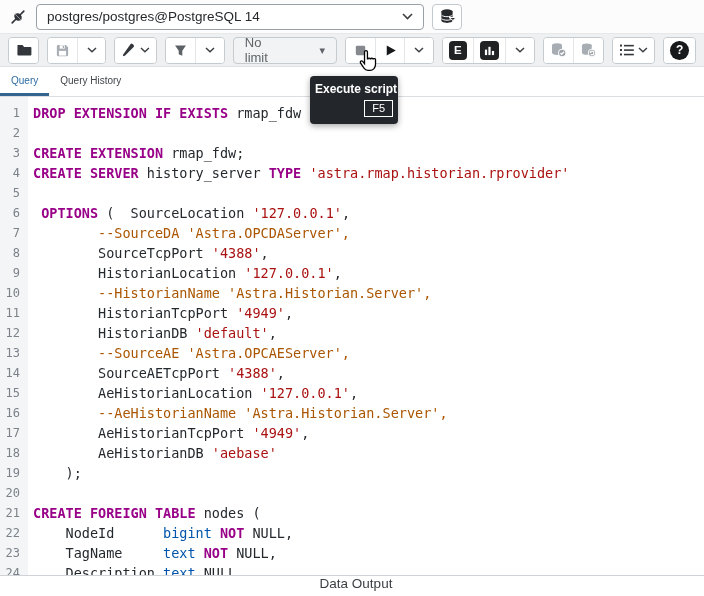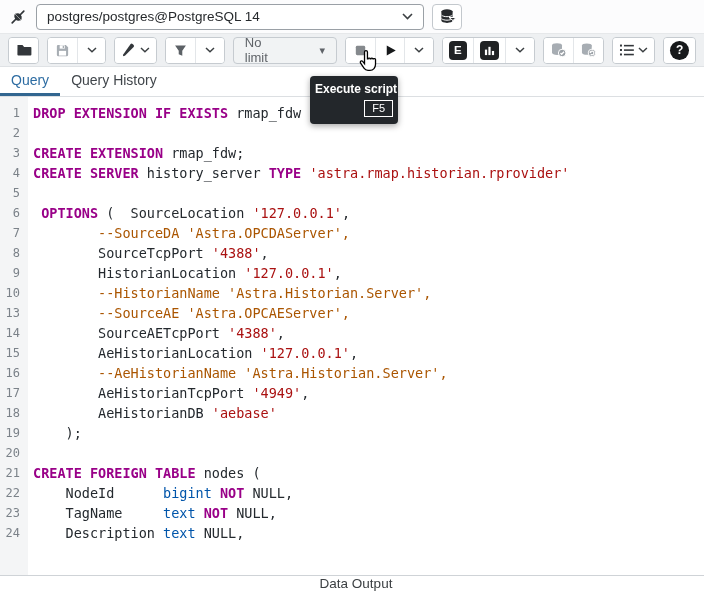--- a/index.html
+++ b/index.html
@@ -31,21 +31,21 @@
   .tb-btn:first-child{border-left:none;}
   .limit-select{height:27px;border:1px solid #c6cbd0;border-radius:4px;background:#f1f3f4;
     display:flex;align-items:center;gap:32px;padding:0 11px;font-size:13px;color:#5f6368;cursor:pointer;}
   .limit-caret{color:#5f6368;font-size:11px;}
   .badge{width:19px;height:19px;background:#202224;border-radius:4px;color:#fff;
     font-weight:bold;font-size:11.5px;display:flex;align-items:center;justify-content:center;}
   .help-circle{width:19px;height:19px;background:#17191b;border-radius:50%;color:#fff;
     font-weight:bold;font-size:12px;display:flex;align-items:center;justify-content:center;}
   
   .tabrow{height:30px;background:#fff;border-bottom:1px solid #dcdfe2;display:flex;align-items:stretch;}
-  .tab{padding:8px 11px;display:flex;align-items:center;font-size:14px;color:#41464b;
+  .tab{padding:8px 11px;display:flex;align-items:center;font-size:10px;color:#41464b;
     border-bottom:3px solid transparent;cursor:pointer;}
   .tab.active{color:var(--accent-blue);border-bottom-color:var(--tab-underline);}
   
   .editor{height:478px;overflow:hidden;background:linear-gradient(to right,#f4f5f6 0,#f4f5f6 28px,#fff 28px);
     font-family:"DejaVu Sans Mono",monospace;font-size:13.5px;padding-top:6px;cursor:text;}
   .code-row{display:flex;height:20px;line-height:20px;}
   .gutter-cell{flex:none;width:28px;padding-right:8px;text-align:right;color:#7b8289;font-size:12px;background:#f4f5f6;}
   .code-cell{padding-left:5px;white-space:pre;color:var(--syntax-plain);}
   .tok-kw{color:var(--syntax-keyword);font-weight:700;}
   .tok-str{color:var(--syntax-string);}
@@ -260,20 +260,28 @@
       </div>
       <div class="code-row">
         <div class="gutter-cell">9</div>
         <div class="code-cell"><span class="tok-pln">        HistorianLocation </span><span class="tok-str">'127.0.0.1'</span><span class="tok-pln">,</span></div>
       </div>
       <div class="code-row">
         <div class="gutter-cell">10</div>
         <div class="code-cell"><span class="tok-pln">        </span><span class="tok-cmt">--HistorianName 'Astra.Historian.Server',</span></div>
       </div>
       <div class="code-row">
+        <div class="gutter-cell">11</div>
+        <div class="code-cell"><span class="tok-pln">        HistorianTcpPort </span><span class="tok-str">'4949'</span><span class="tok-pln">,</span></div>
+      </div>
+      <div class="code-row">
+        <div class="gutter-cell">12</div>
+        <div class="code-cell"><span class="tok-pln">        HistorianDB </span><span class="tok-str">'default'</span><span class="tok-pln">,</span></div>
+      </div>
+      <div class="code-row">
         <div class="gutter-cell">13</div>
         <div class="code-cell"><span class="tok-pln">        </span><span class="tok-cmt">--SourceAE 'Astra.OPCAEServer',</span></div>
       </div>
       <div class="code-row">
         <div class="gutter-cell">14</div>
         <div class="code-cell"><span class="tok-pln">        SourceAETcpPort </span><span class="tok-str">'4388'</span><span class="tok-pln">,</span></div>
       </div>
       <div class="code-row">
         <div class="gutter-cell">15</div>
         <div class="code-cell"><span class="tok-pln">        AeHistorianLocation </span><span class="tok-str">'127.0.0.1'</span><span class="tok-pln">,</span></div>

